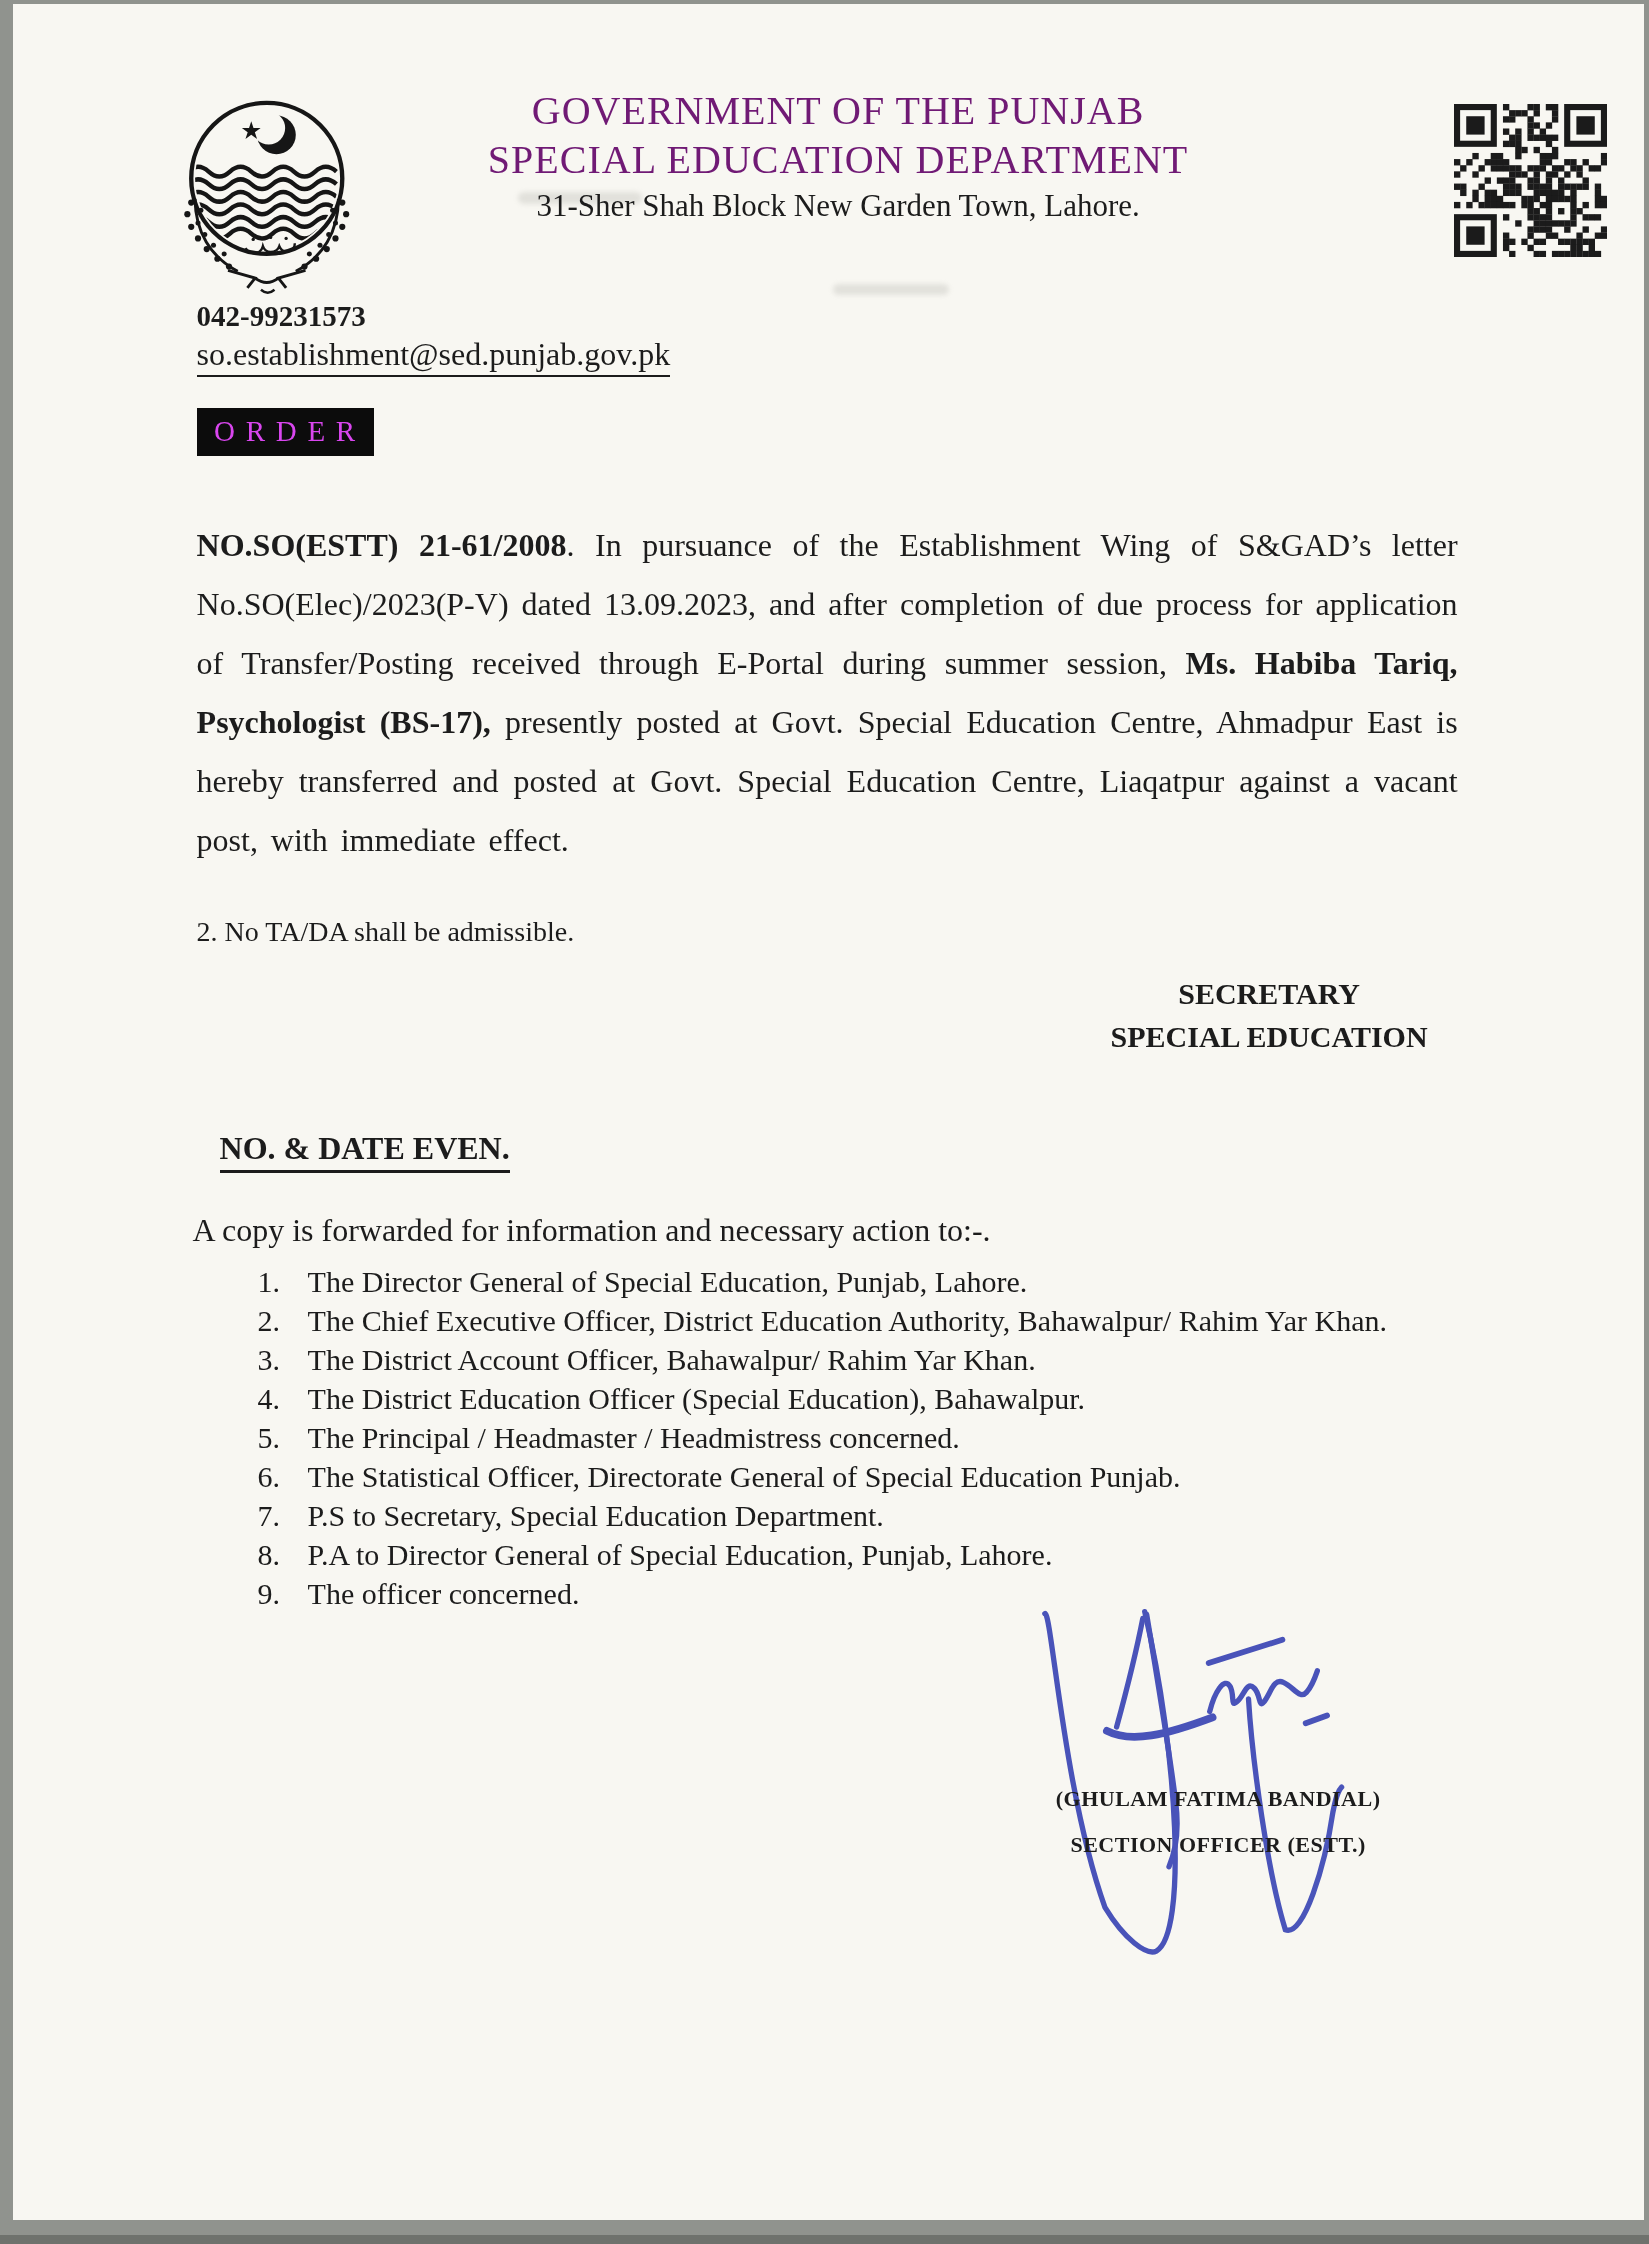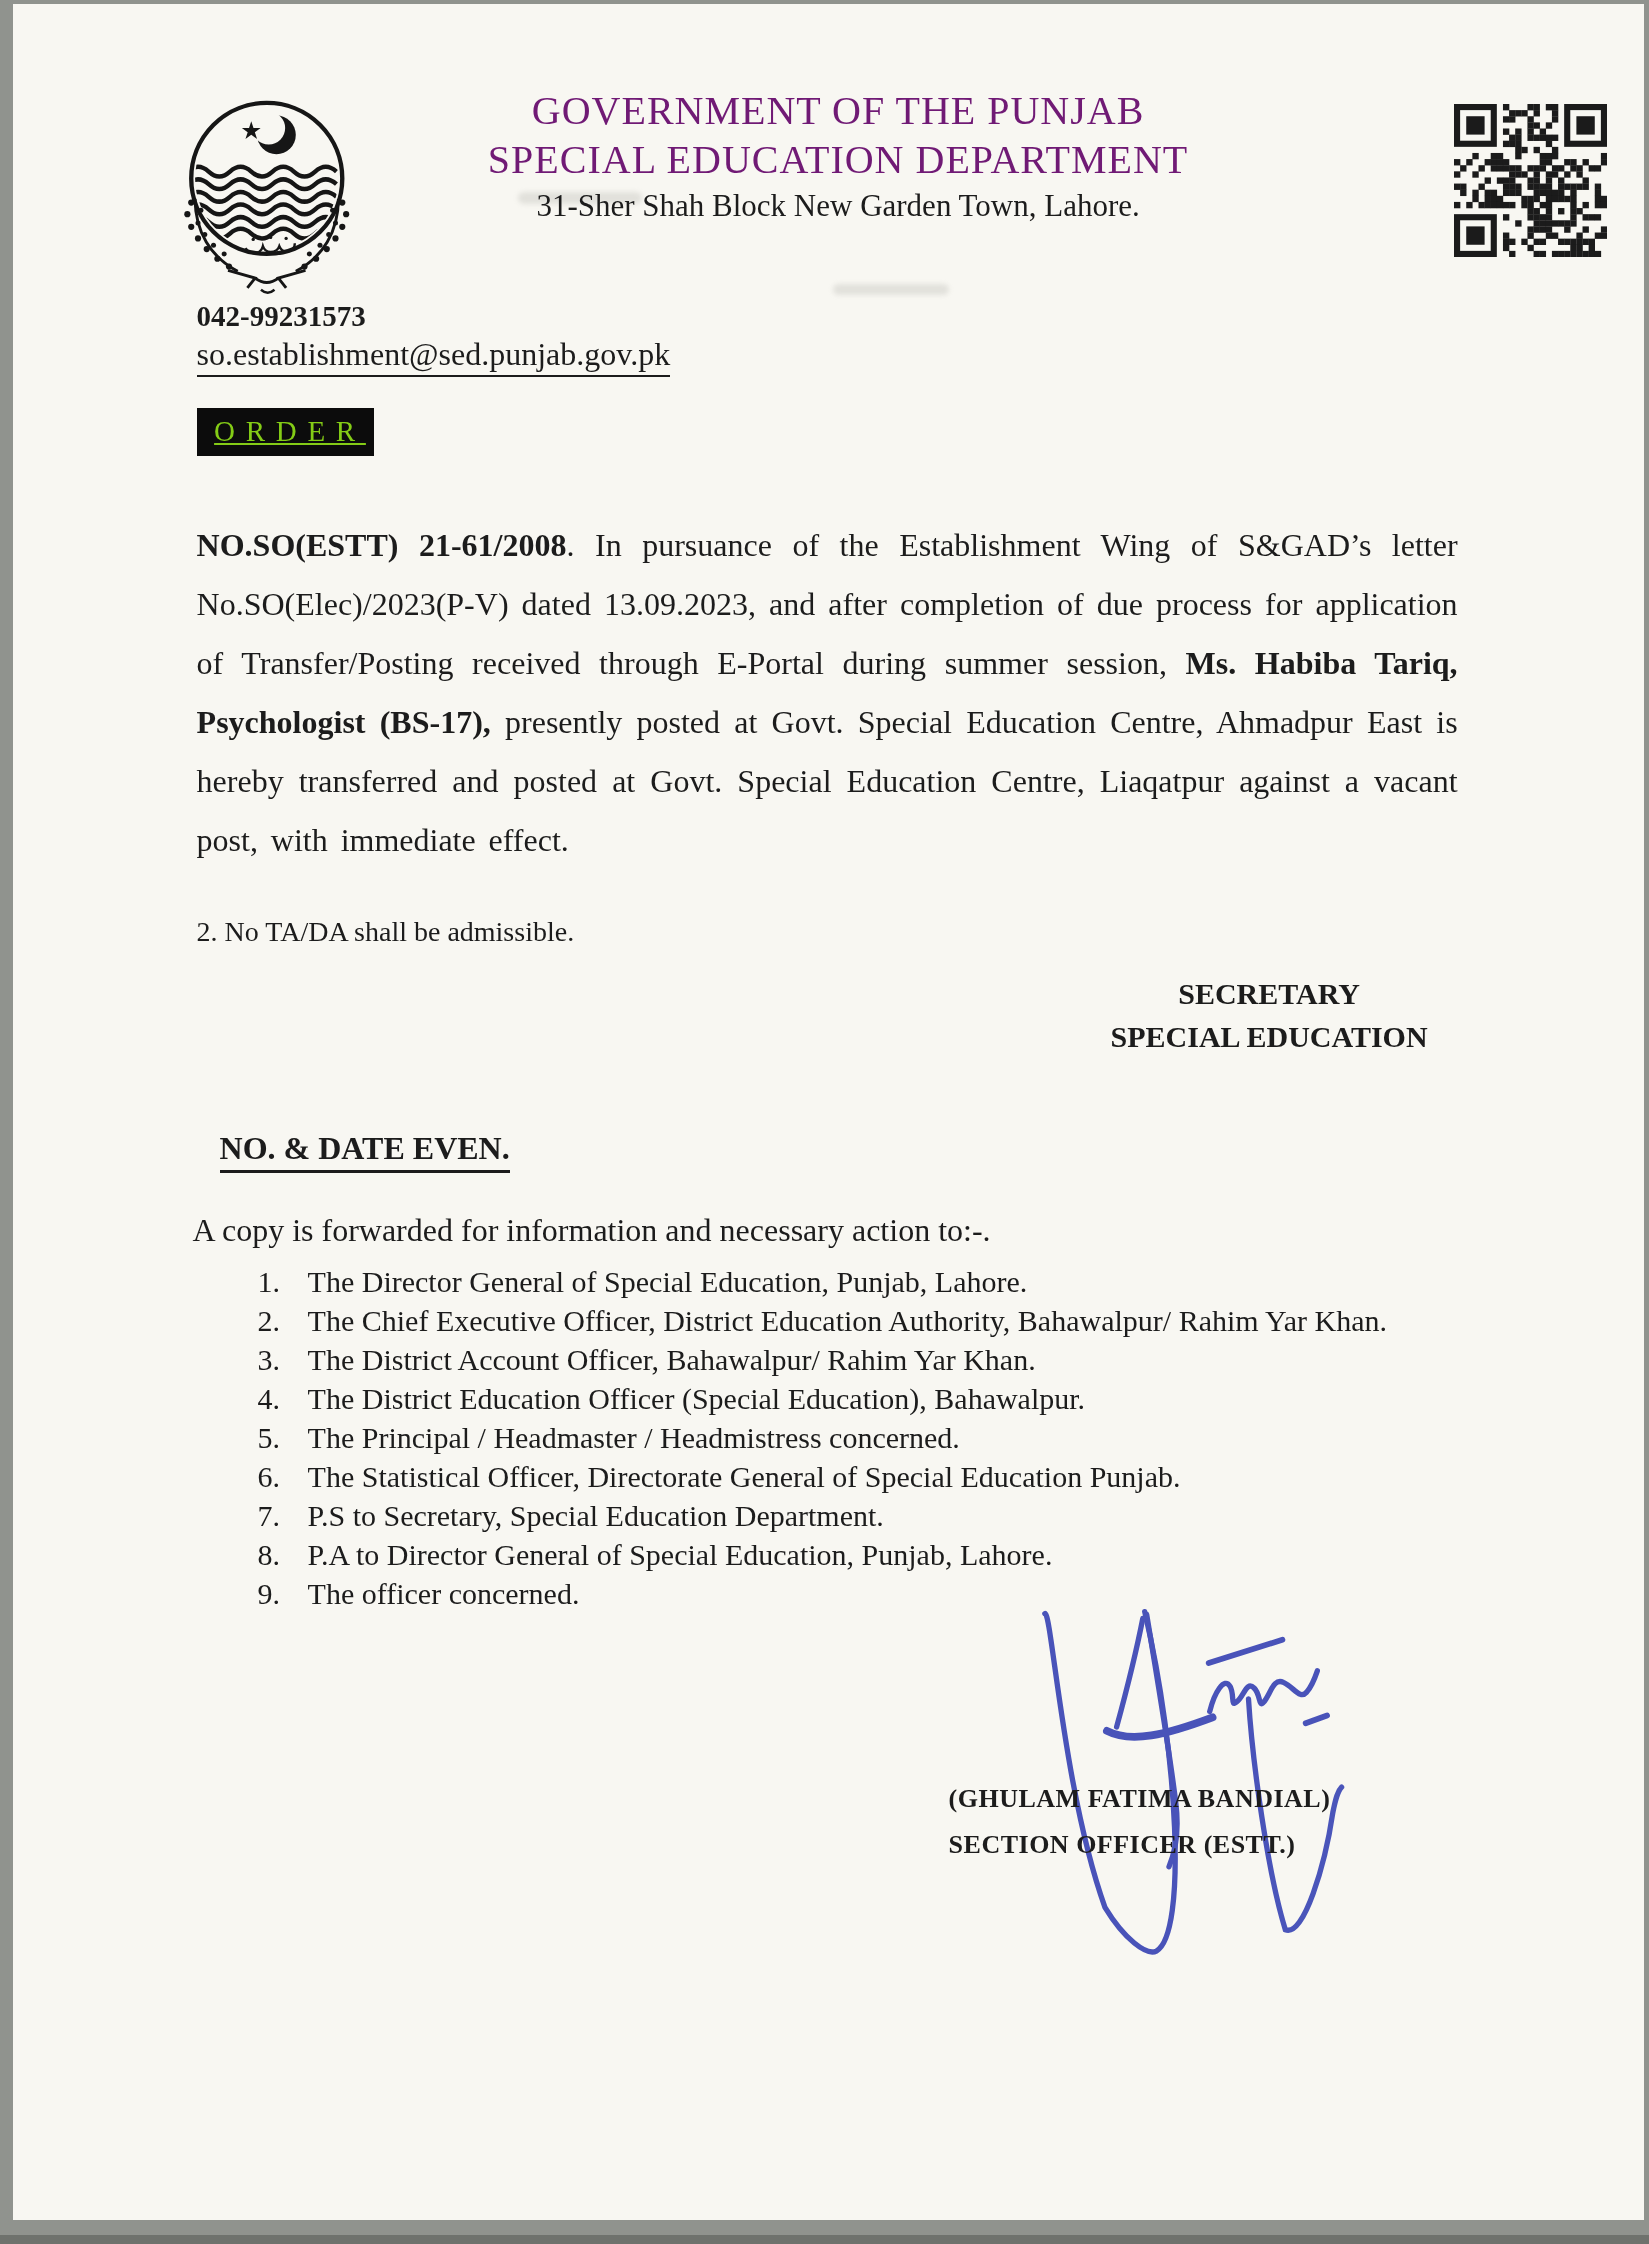--- a/index.html
+++ b/index.html
@@ -14,34 +14,34 @@
   .org-line { font-size:40px; letter-spacing:1px; line-height:49px; color:#701a75; }
   .addr-line { font-size:31px; line-height:43px;text-align:center; }
   .date-line { font-size:24px; font-weight:bold; line-height:31px; }
   .qr { position:absolute; left:1441px; top:100px; width:153px; height:153px; }
 
   
   .phone { position:absolute; left:184px; top:296px; font-size:29px; font-weight:bold; }
   .email { position:absolute; left:184px; top:332px; font-size:32px; border-bottom:2.9px solid #1c1c1c; padding-bottom:1.9px; }
 
   
-  .order-badge { position:absolute; left:184px; top:404px; background:#0c0c0c; color:#84cc16; font-size:29px; letter-spacing:10.7px; padding:6.8px 7.8px 8.7px 17.5px;text-decoration:underline; }
+  .order-badge { position:absolute; left:184px; top:404px; background:#0c0c0c; color:#d946ef; font-size:29px; letter-spacing:10.7px; padding:6.8px 7.8px 8.7px 17.5px; }
   .body-par { position:absolute; left:184px; top:512px; width:1261px; font-size:32px; line-height:59px; text-align:justify; word-spacing:4.9px; }
   .tada { position:absolute; left:184px; top:912px; font-size:28px; }
 
   .signoff { position:absolute; left:1043px; top:968px; width:427px; text-align:center; font-weight:bold; font-size:30px; line-height:43px; }
 
   .ref-heading { position:absolute; left:195px; top:1126px; font-size:32px; font-weight:bold; border-bottom:3.9px solid #1c1c1c; padding-bottom:2.9px;margin-left:12px; }
   .fwd-note { position:absolute; left:180px; top:1208px; font-size:32px; }
 
   .dist { position:absolute; left:245px; top:1258px; list-style:none; font-size:30px; line-height:39px; white-space:nowrap; }
   .dist .num { display:inline-block; width:50px; }
 
   .signature { position:absolute; left:961px; top:1564px; width:388px; height:417px; }
-  .signer { position:absolute; left:936px; top:1772px; width:539px; font-weight:bold; font-size:26px; line-height:46px; letter-spacing:0.5px; }
+  .signer { position:absolute; left:936px; top:1772px; width:539px; text-align:center; font-weight:bold; font-size:22px; line-height:46px; letter-spacing:0.5px; }
 
   .smudge { position:absolute; background:#a9a9a2; opacity:.28; filter:blur(2.9px); border-radius:5.8px; }
   .smudge.s1 { left:505px; top:188px; width:124px; height:12.6px; }
   .smudge.s2 { left:820px; top:280px; width:116px; height:10.7px; }
 </style>
 </head>
 <body>
 
 <div class="page">
 

